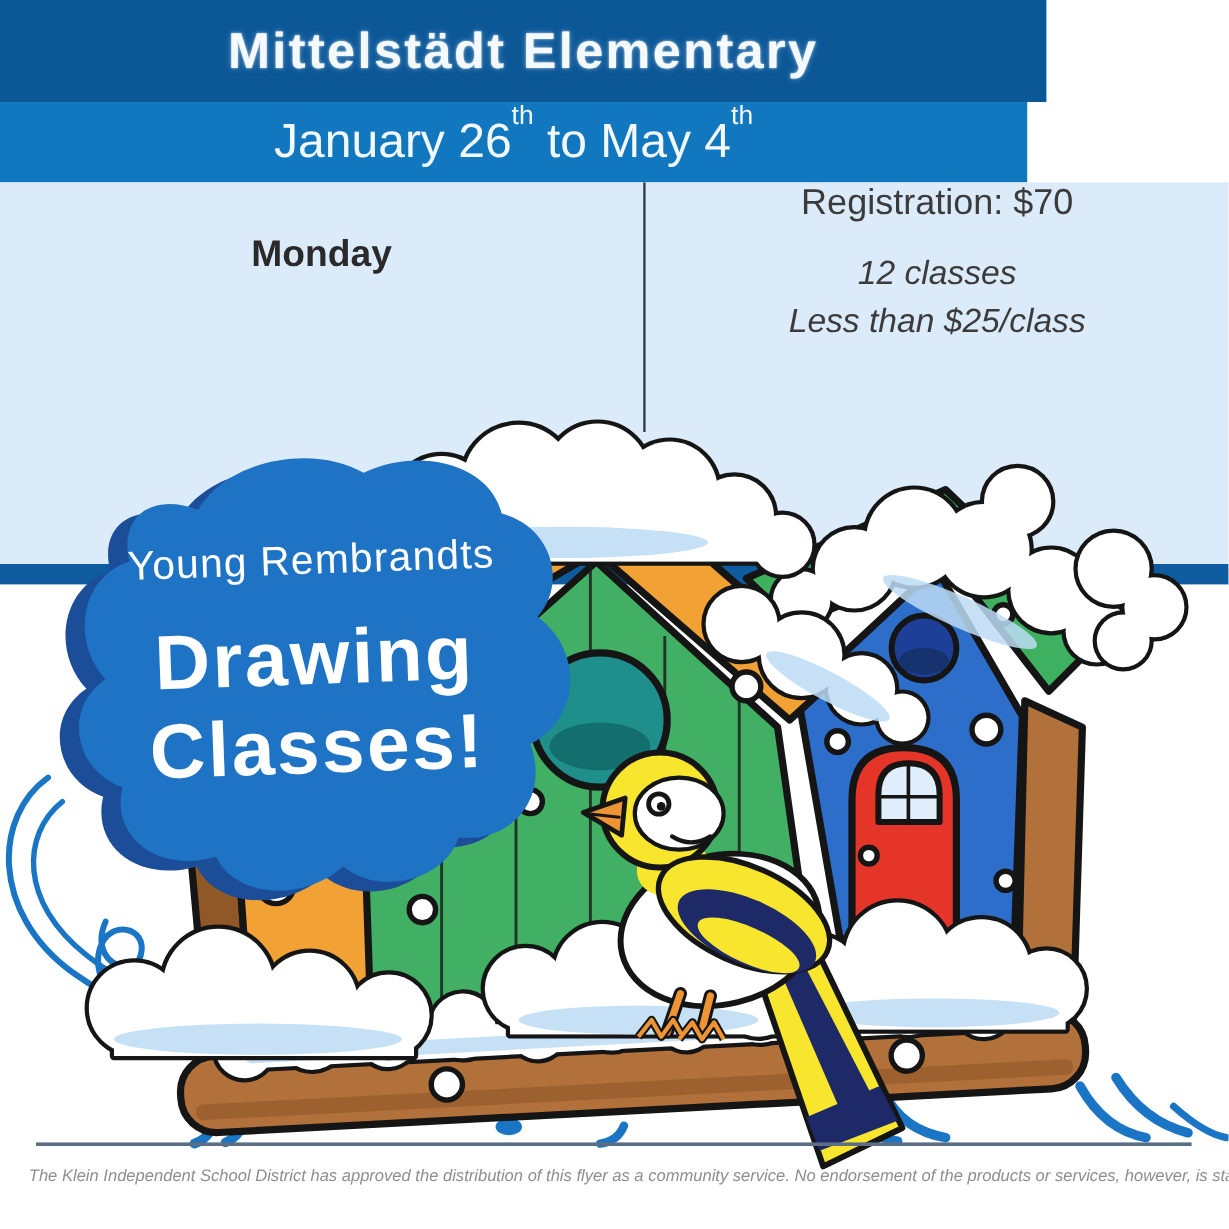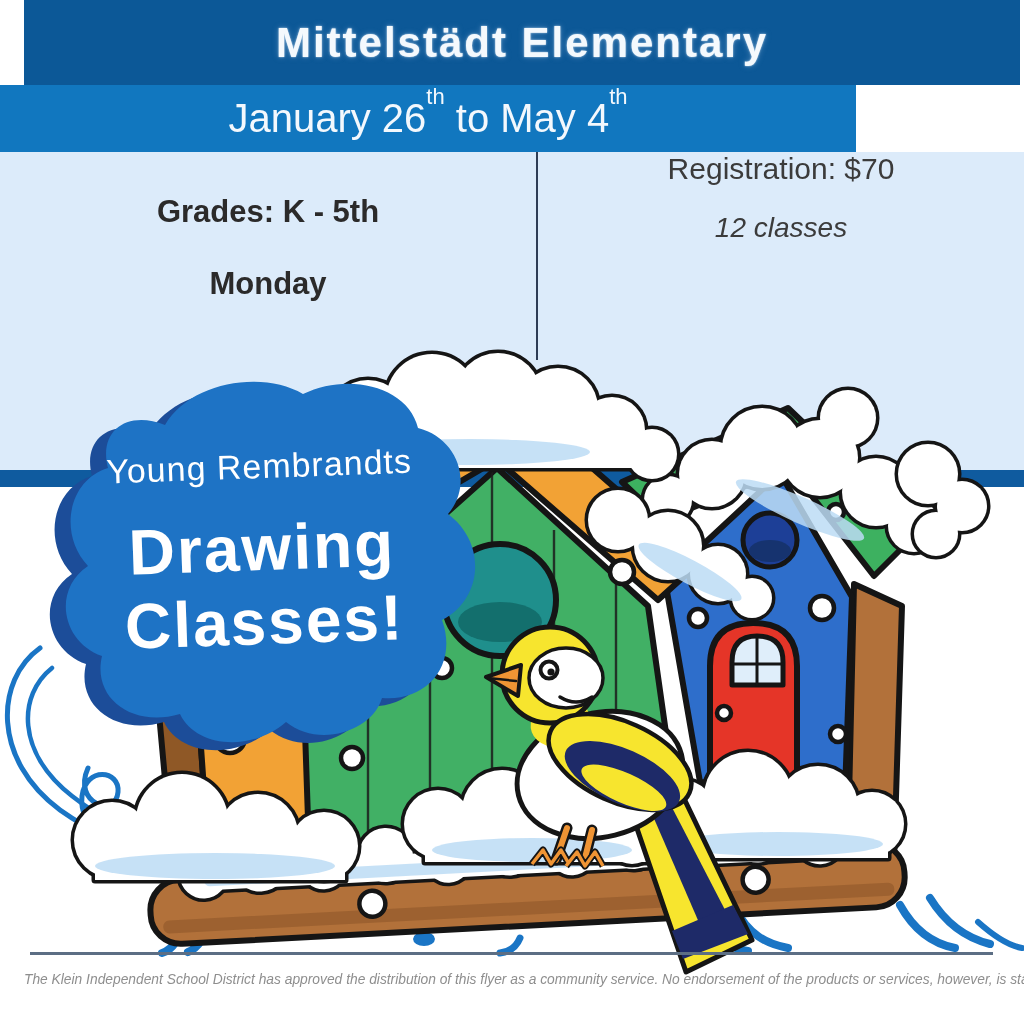--- a/index.html
+++ b/index.html
@@ -1,20 +1,20 @@
 <!DOCTYPE html>
 <html><head>
 <meta charset="utf-8">
 <style>
   html,body{margin:0;padding:0;background:#fff;}
   .page{position:relative;width:1024px;height:1024px;background:#ffffff;overflow:hidden;
         font-family:"Liberation Sans",sans-serif;}
   
-  .banner-dark{position:absolute;left:0;top:0;width:996px;height:85px;background:#0c5897;
-               display:flex;align-items:center;justify-content:center;margin-left:24px;}
+  .banner-dark{position:absolute;left:0;top:0;width:872px;height:85px;background:#0c5897;
+               display:flex;align-items:center;justify-content:center;}
   .banner-dark h1{margin:0;color:#f4f9fd;font-size:42px;font-weight:800;letter-spacing:2px;
                   text-shadow:0 0 2px rgba(220,235,250,.85), 0 0 6px rgba(180,210,240,.35);}
   .banner-mid{position:absolute;left:0;top:85px;width:856px;height:67px;background:#1177bf;
               display:flex;align-items:center;justify-content:center;color:#f3f8fd;}
   .banner-mid .date-line{font-size:40px;font-weight:400;}
   .banner-mid sup{font-size:22px;position:relative;top:-14px;font-weight:400;}
   
   .info-panel{position:absolute;left:0;top:152px;width:1024px;height:318px;background:#dcebfa;}
   .panel-divider{position:absolute;left:536px;top:0;width:2px;height:208px;background:#2e3d55;}
   .col-left{position:absolute;left:0;top:0;width:536px;text-align:center;}
@@ -48,28 +48,28 @@
 
   <header class="banner-dark">
     <h1>Mittelstädt Elementary</h1>
   </header>
   <div class="banner-mid">
     <div class="date-line"><span>January 26</span><sup>th</sup><span> to May 4</span><sup>th</sup></div>
   </div>
 
   <section class="info-panel">
     <div class="col-left">
-      <div class="line">Grades: K - 5th</div>
       <div class="line">Monday</div>
     </div>
     <div class="panel-divider"></div>
     <div class="col-right">
       <div class="line">Registration: $70</div>
       <div class="italic-block">
         <div>12 classes</div>
+        <div>Less than $25/class</div>
       </div>
     </div>
   </section>
 
   <svg class="art" viewBox="0 0 1024 1024" xmlns="http://www.w3.org/2000/svg">
     <defs>
       <g id="cA">
           <circle cx="318" cy="448" r="30"></circle>
           <circle cx="368" cy="420" r="40"></circle>
           <circle cx="432" cy="400" r="46"></circle>

